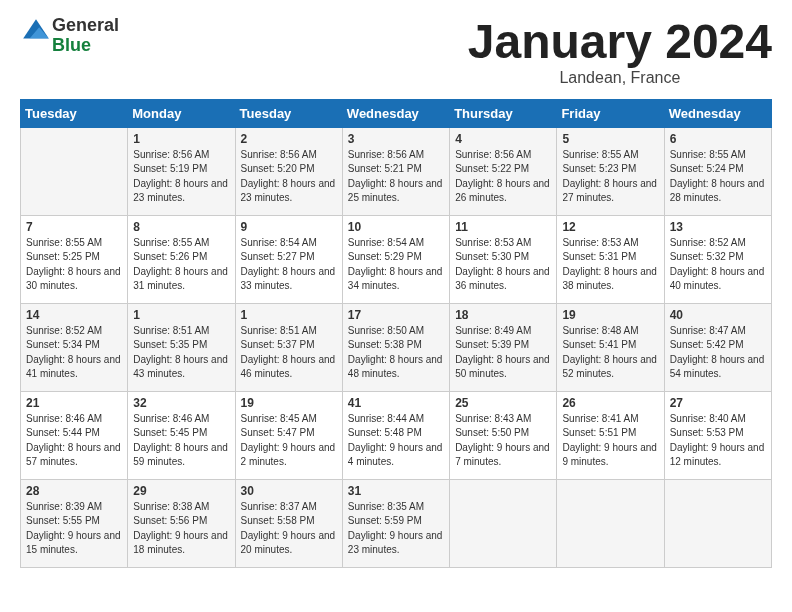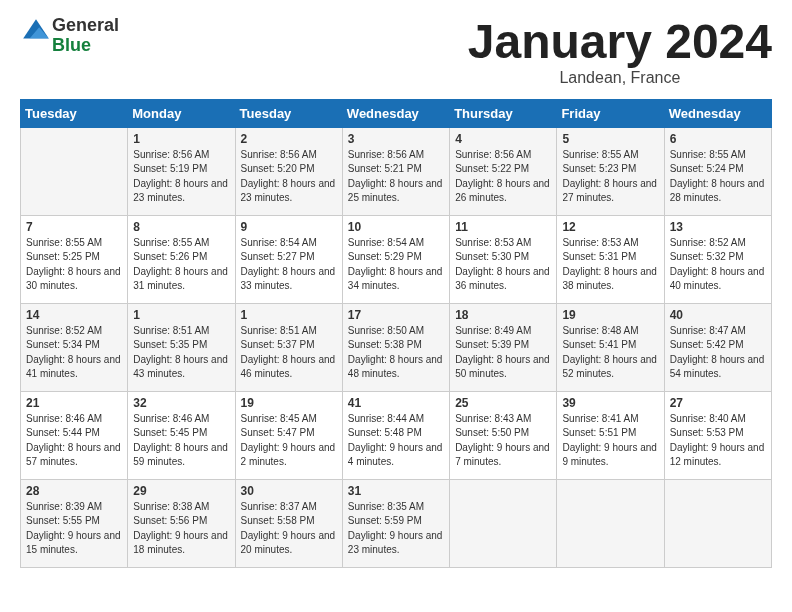--- a/index.html
+++ b/index.html
@@ -230,21 +230,21 @@
         </td>
         <td>
           <span class="day-number">41</span>
           <div class="day-info">Sunrise: 8:44 AM<br>Sunset: 5:48 PM<br>Daylight: 9 hours and 4 minutes.</div>
         </td>
         <td>
           <span class="day-number">25</span>
           <div class="day-info">Sunrise: 8:43 AM<br>Sunset: 5:50 PM<br>Daylight: 9 hours and 7 minutes.</div>
         </td>
         <td>
-          <span class="day-number">39</span>
+          <span class="day-number">26</span>
           <div class="day-info">Sunrise: 8:41 AM<br>Sunset: 5:51 PM<br>Daylight: 9 hours and 9 minutes.</div>
         </td>
         <td>
           <span class="day-number">27</span>
           <div class="day-info">Sunrise: 8:40 AM<br>Sunset: 5:53 PM<br>Daylight: 9 hours and 12 minutes.</div>
         </td>
       </tr>
       <tr>
         <td>
           <span class="day-number">28</span>

